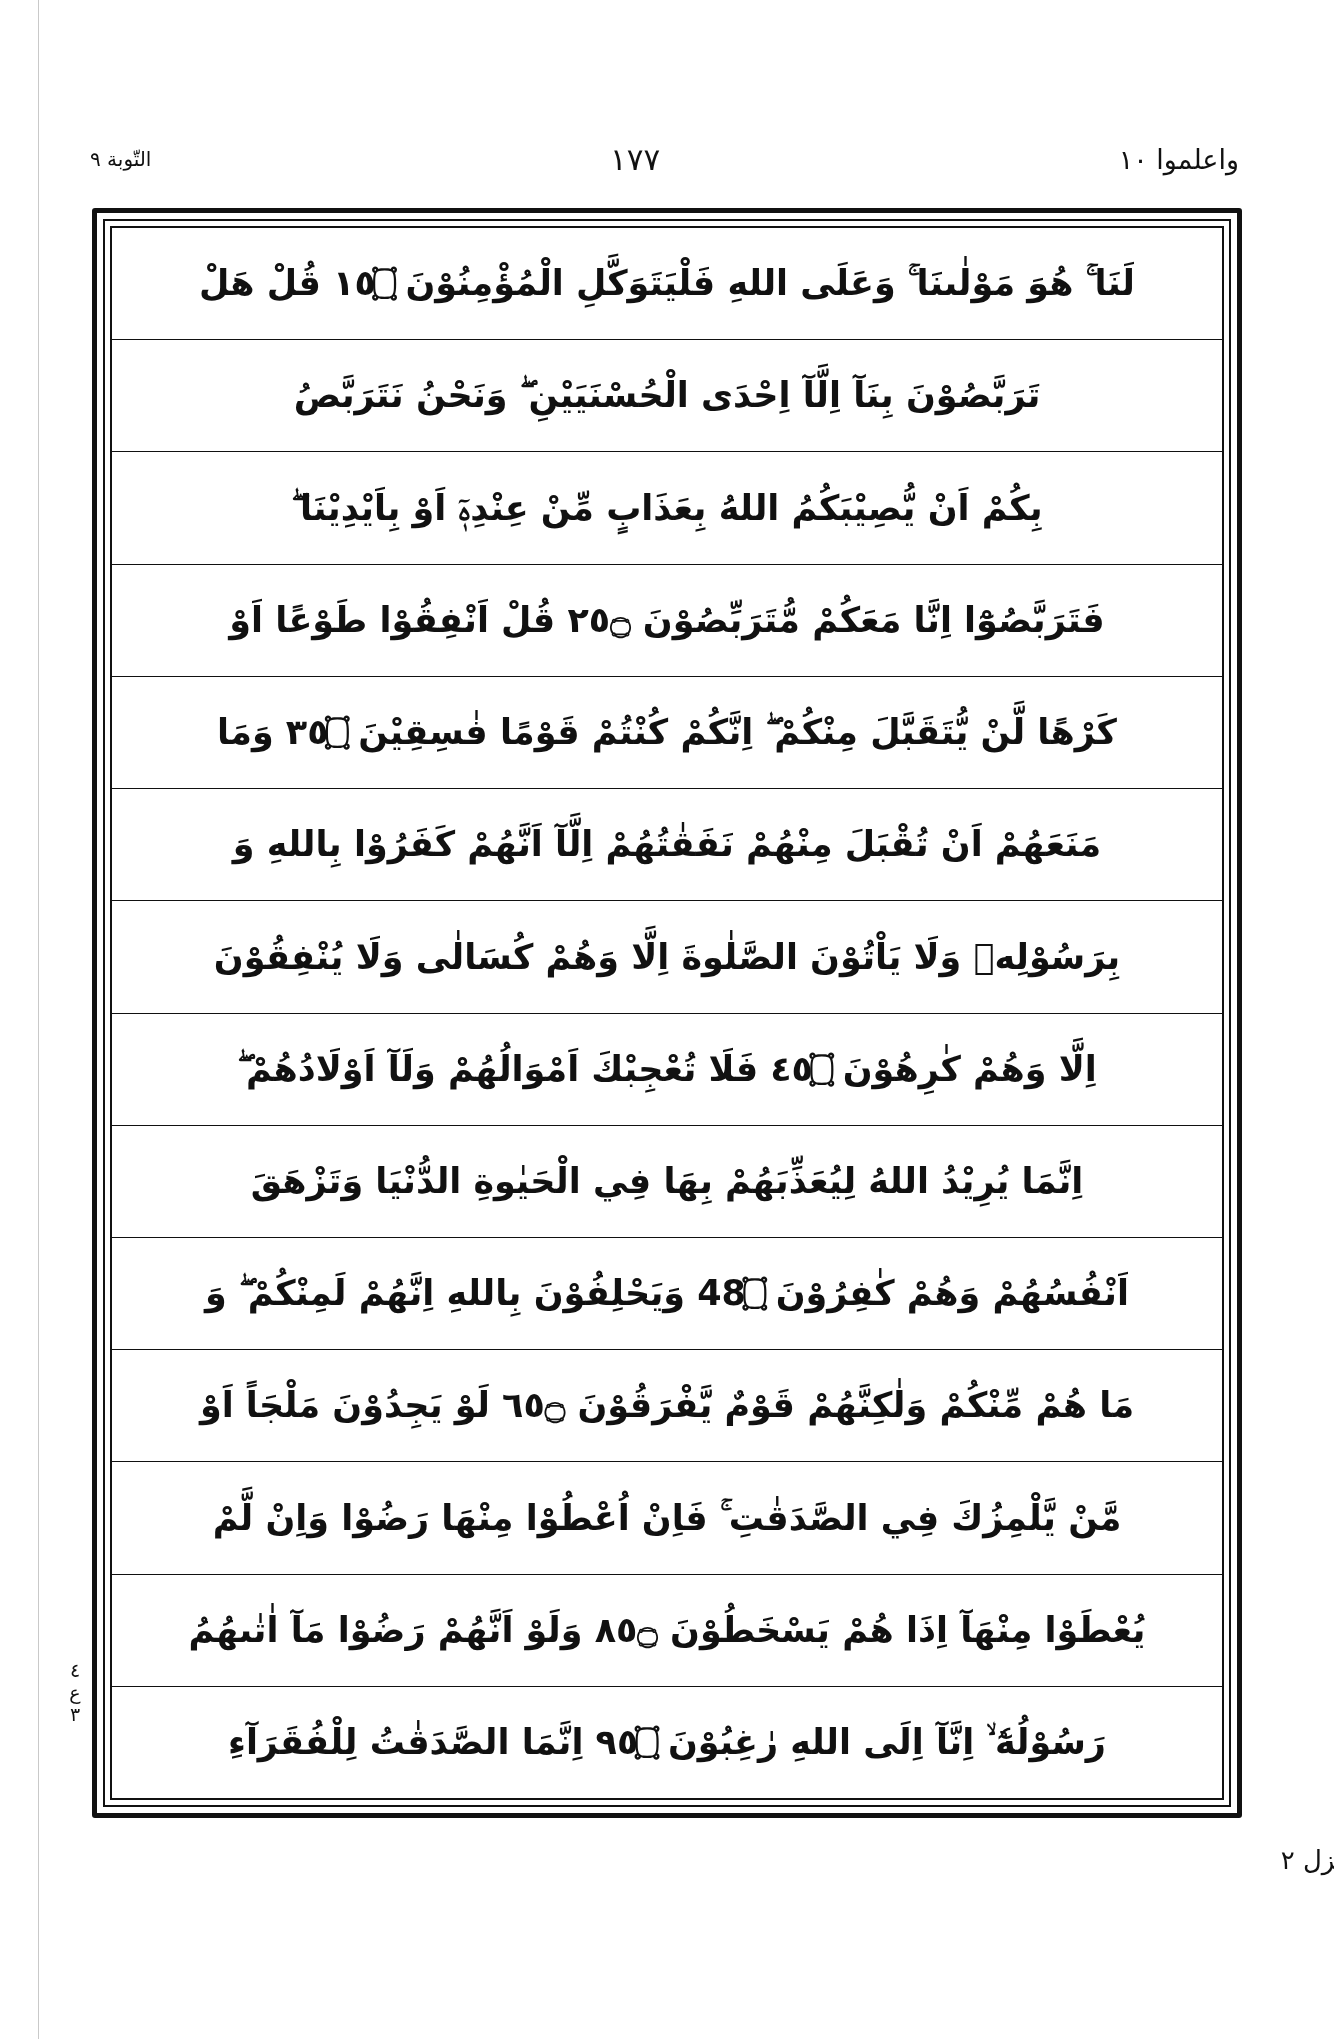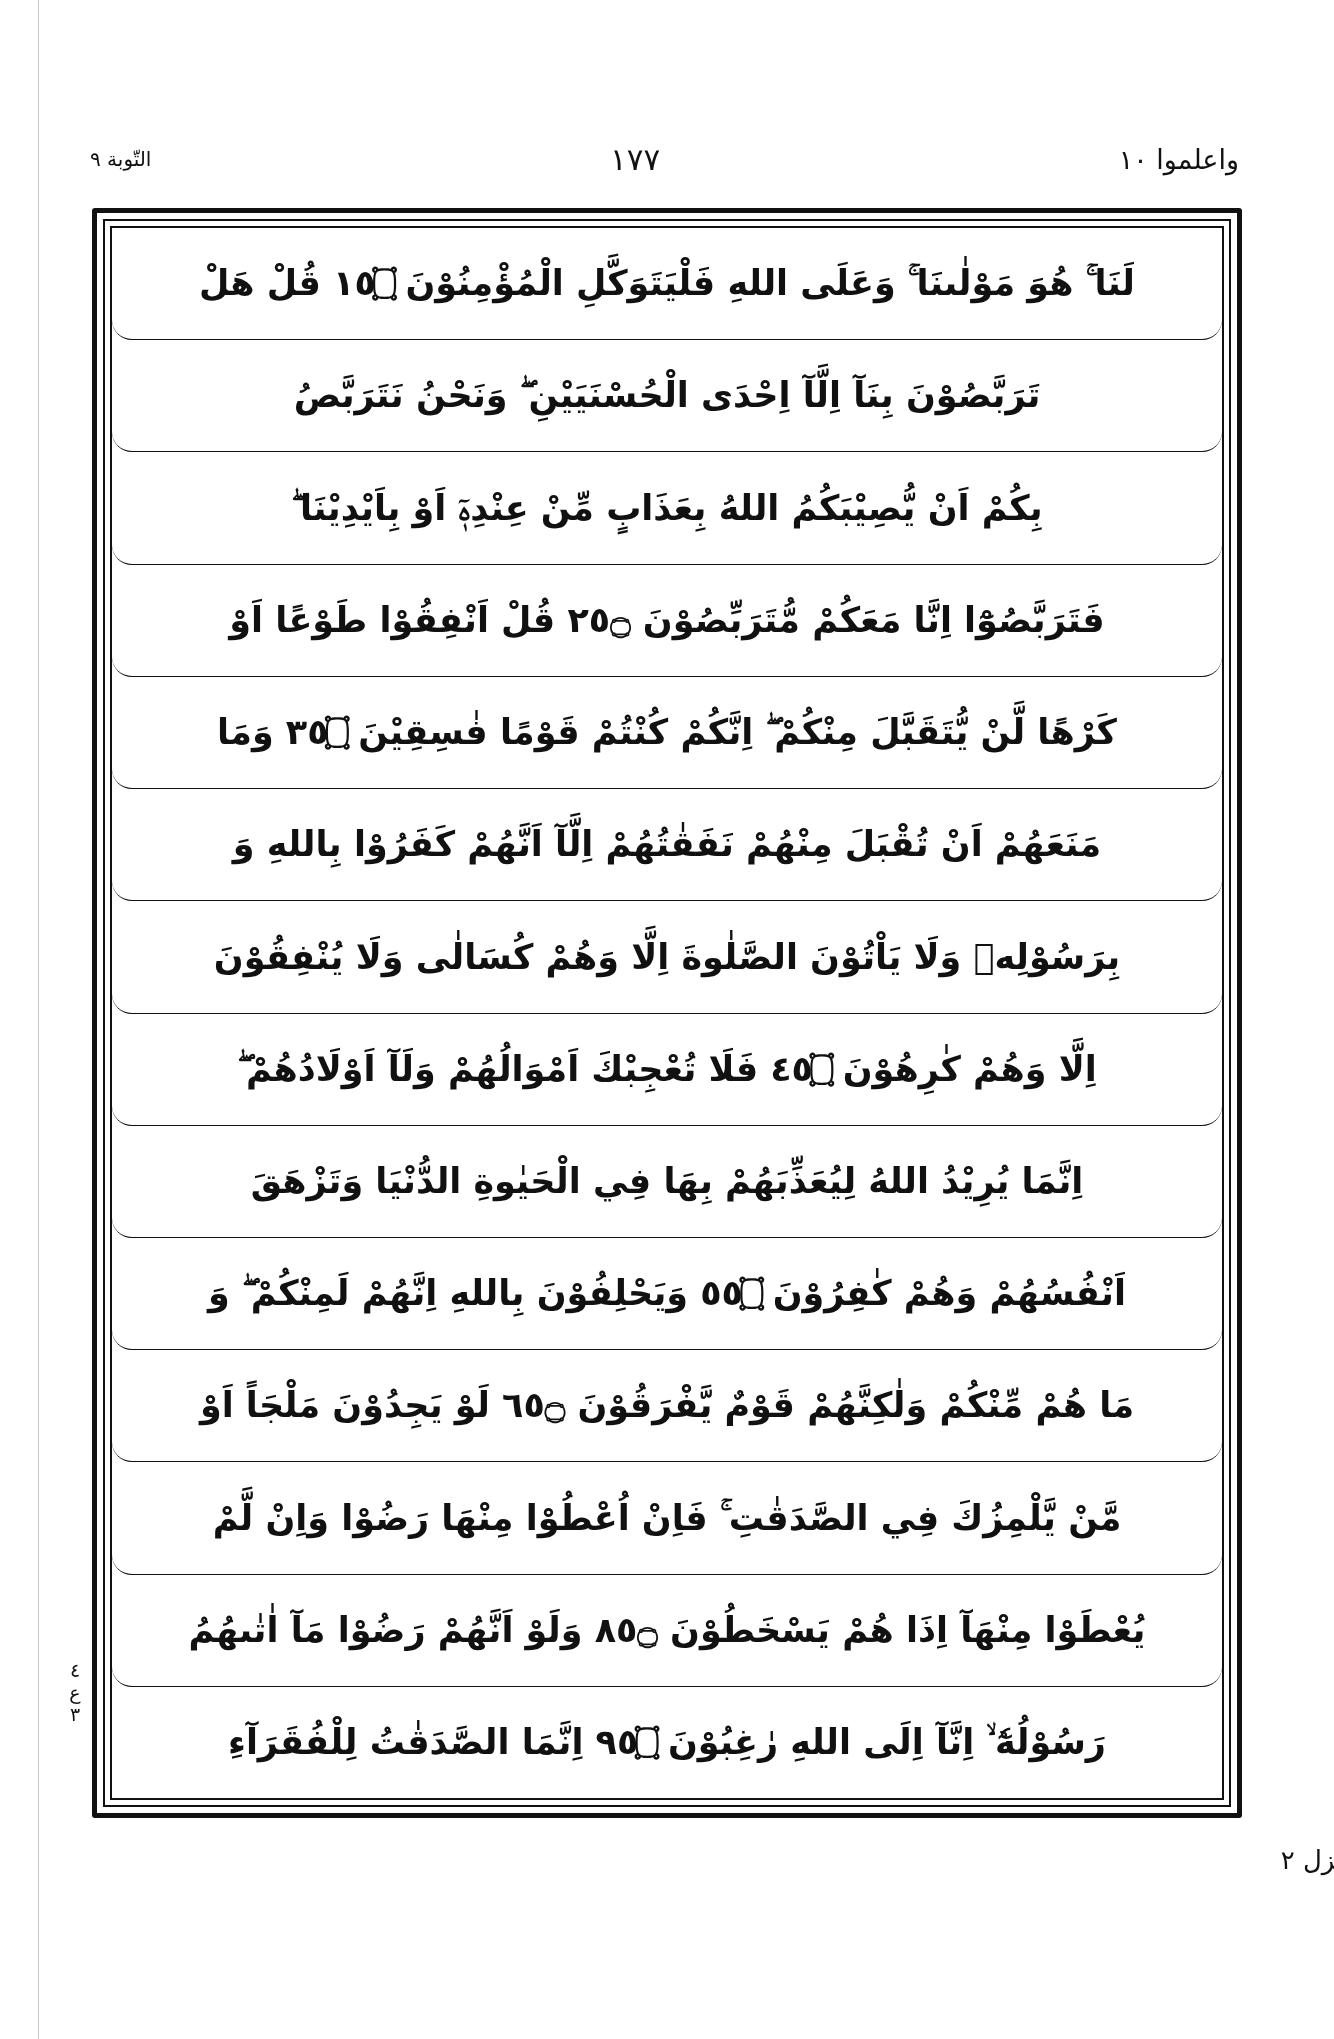--- a/index.html
+++ b/index.html
@@ -92,21 +92,20 @@
   
   .line {
     flex: 1 1 0;
     display: flex;
     align-items: center;
     justify-content: center;
     border-bottom: 1.6px solid #111;
     padding: 16px 10px;
     box-sizing: border-box;
     overflow: hidden;
-    border-radius: 20px;
   }
   .line:last-child { border-bottom: none; }
 
   .line-text {
     direction: rtl;
     unicode-bidi: bidi-override;
     text-align: center;
     width: 100%;
     font-family: "DejaVu Sans", sans-serif;
     font-size: 35px;
@@ -188,21 +187,21 @@
         <div class="line">
           <div class="line-text">بِرَسُوْلِهٖ وَلَا يَاْتُوْنَ الصَّلٰوةَ اِلَّا وَهُمْ كُسَالٰى وَلَا يُنْفِقُوْنَ</div>
         </div>
         <div class="line">
           <div class="line-text">اِلَّا وَهُمْ كٰرِهُوْنَ ۝٥٤ فَلَا تُعْجِبْكَ اَمْوَالُهُمْ وَلَآ اَوْلَادُهُمْ ۖ</div>
         </div>
         <div class="line">
           <div class="line-text">اِنَّمَا يُرِيْدُ اللهُ لِيُعَذِّبَهُمْ بِهَا فِي الْحَيٰوةِ الدُّنْيَا وَتَزْهَقَ</div>
         </div>
         <div class="line">
-          <div class="line-text">اَنْفُسُهُمْ وَهُمْ كٰفِرُوْنَ ۝٥٥ وَيَحْلِفُوْنَ بِاللهِ اِنَّهُمْ لَمِنْكُمْ ۖ وَ</div>
+          <div class="line-text">اَنْفُسُهُمْ وَهُمْ كٰفِرُوْنَ ۝84 وَيَحْلِفُوْنَ بِاللهِ اِنَّهُمْ لَمِنْكُمْ ۖ وَ</div>
         </div>
         <div class="line">
           <div class="line-text">مَا هُمْ مِّنْكُمْ وَلٰكِنَّهُمْ قَوْمٌ يَّفْرَقُوْنَ ۝٥٦ لَوْ يَجِدُوْنَ مَلْجَاً اَوْ</div>
         </div>
         <div class="line">
           <div class="line-text">مَّنْ يَّلْمِزُكَ فِي الصَّدَقٰتِ ۚ فَاِنْ اُعْطُوْا مِنْهَا رَضُوْا وَاِنْ لَّمْ</div>
         </div>
         <div class="line">
           <div class="line-text">يُعْطَوْا مِنْهَآ اِذَا هُمْ يَسْخَطُوْنَ ۝٥٨ وَلَوْ اَنَّهُمْ رَضُوْا مَآ اٰتٰىهُمُ</div>
         </div>

